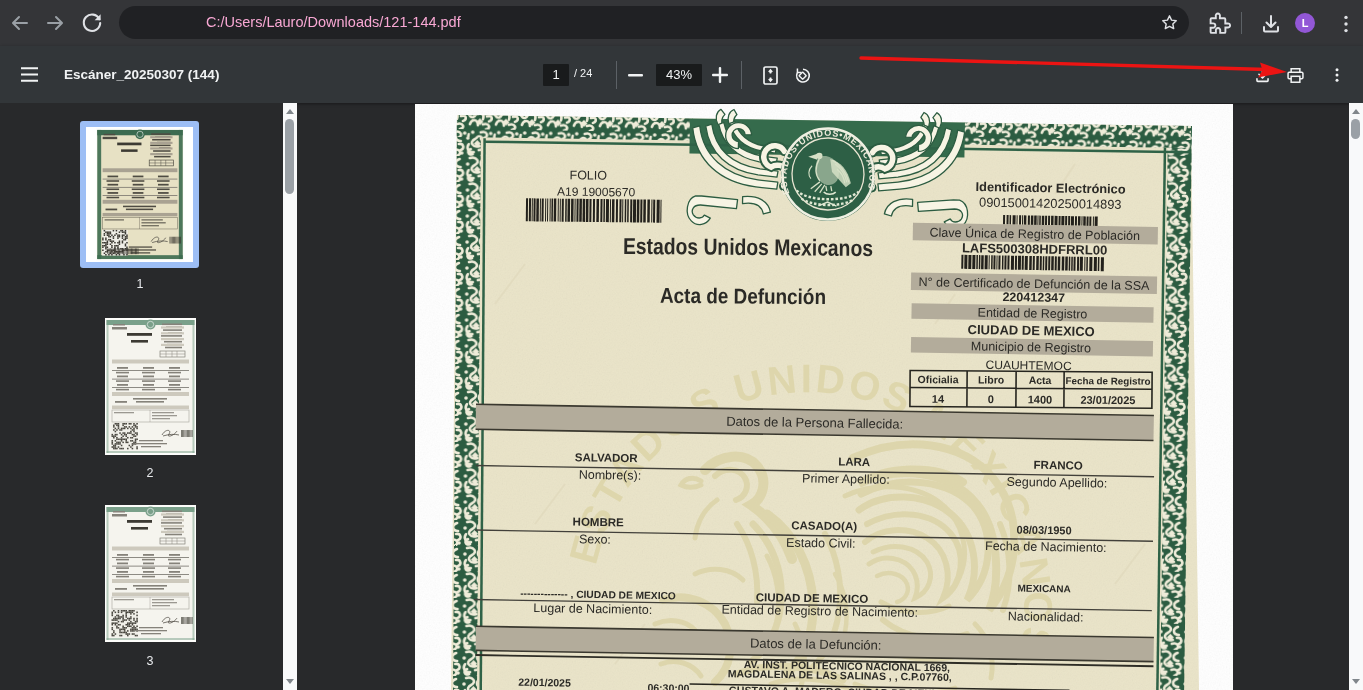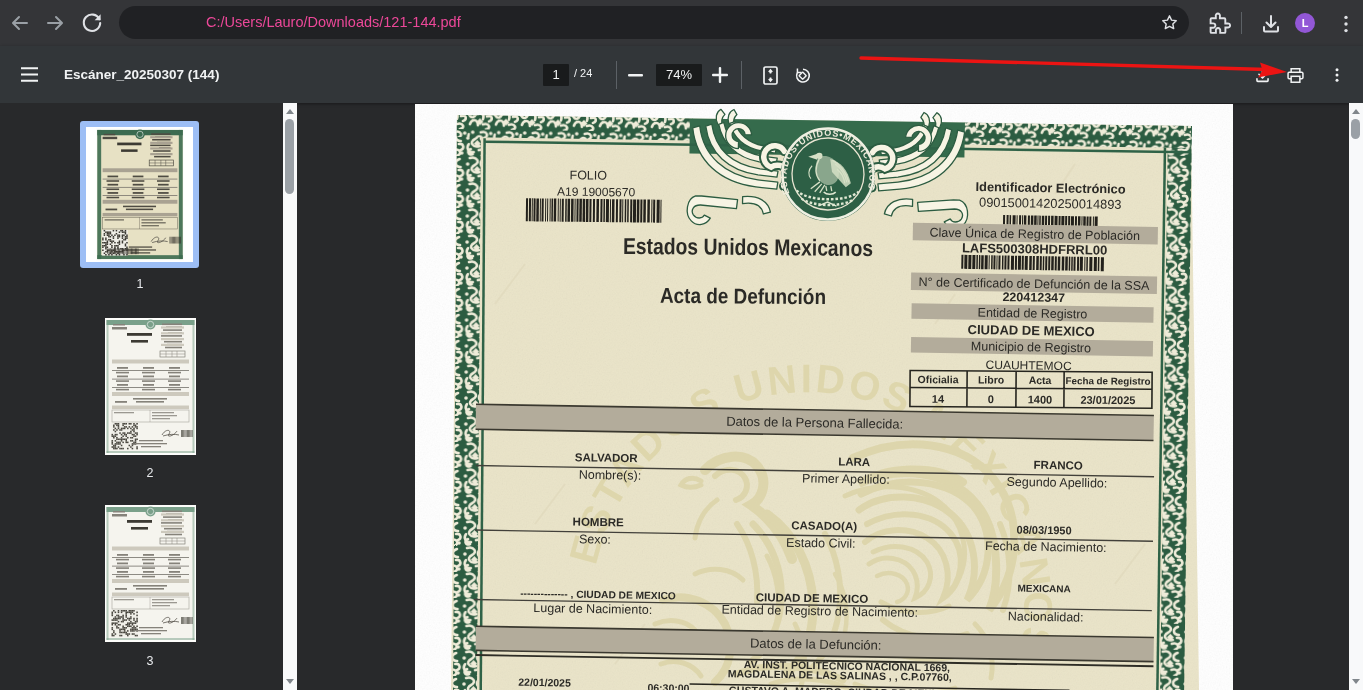--- a/index.html
+++ b/index.html
@@ -7,21 +7,21 @@
     font-family:"Liberation Sans", sans-serif; }
 
   
   #topbar { position:absolute; left:0; top:0; width:1363px; height:46px; background:#343538; }
   .navic { position:absolute; top:11px; width:24px; height:24px; }
   #omni { position:absolute; left:119px; top:6px; width:1070px; height:33px;
     background:#202124; border-radius:17px; }
   #chip { position:absolute; left:5px; top:4px; height:25px; background:#44464b;
     border-radius:13px; color:#e8eaed; font-size:13px; font-weight:bold;
     padding:0 9px 0 24px; line-height:25px;margin-top:40px; }
-  #path { position:absolute; left:87px; top:0; line-height:33px; color:#ec4899; font-size:14.5px; }
+  #path { position:absolute; left:87px; top:0; line-height:33px; color:#f9a8d4; font-size:14.5px; }
 
   
   #pdfbar { position:absolute; left:0; top:46px; width:1363px; height:57px; background:#323639;
     box-shadow:0 1px 3px rgba(0,0,0,.4); }
   #pdftitle { position:absolute; left:64px; top:21px; color:#f1f3f4; font-size:13.5px; font-weight:bold; }
   .dbox { position:absolute; top:18px; height:22px; background:#191b1c; color:#f1f3f4;
     font-size:13px; text-align:center; line-height:22px; border-radius:1px; }
   .tsep { position:absolute; top:15px; width:1px; height:28px; background:#5c6166; }
   .ttxt { position:absolute; color:#f1f3f4; font-size:11px; top:21px; }
 
@@ -95,21 +95,21 @@
   <svg style="position:absolute;left:20px;top:20px" width="19" height="17" viewBox="0 0 19 17" stroke="#f1f3f4" stroke-width="2">
       <path d="M1 2.2h17M1 8.5h17M1 14.8h17"></path>
     </svg>
   <div id="pdftitle">Escáner_20250307 (144)</div>
   <div class="dbox" style="left:543px;width:26px;">1</div>
   <div class="ttxt" style="left:574px;">/ 24</div>
   <div class="tsep" style="left:616px;"></div>
   <svg style="position:absolute;left:628px;top:28px" width="15" height="2.5" viewBox="0 0 15 2.5">
       <rect width="15" height="2.5" rx="1" fill="#f1f3f4"></rect>
     </svg>
-  <div class="dbox" style="left:656px;width:46px;">74%</div>
+  <div class="dbox" style="left:656px;width:46px;">43%</div>
   <svg style="position:absolute;left:712px;top:21px" width="16" height="16" viewBox="0 0 16 16" fill="#f1f3f4">
       <rect x="6.8" y="0" width="2.4" height="16" rx="1"></rect>
       <rect x="0" y="6.8" width="16" height="2.4" rx="1"></rect>
     </svg>
   <div class="tsep" style="left:741px;"></div>
 
   <svg style="position:absolute;left:763px;top:20px" width="15" height="19" viewBox="0 0 15 19" fill="none" stroke="#f1f3f4" stroke-width="1.7">
       <rect x="1" y="1" width="13" height="17" rx="1.6"></rect>
       <path d="M7.5 4.5v3M5.8 6l1.7-1.9L9.2 6" fill="none"></path>
       <path d="M7.5 14.5v-3M5.8 13l1.7 1.9L9.2 13" fill="none"></path>

